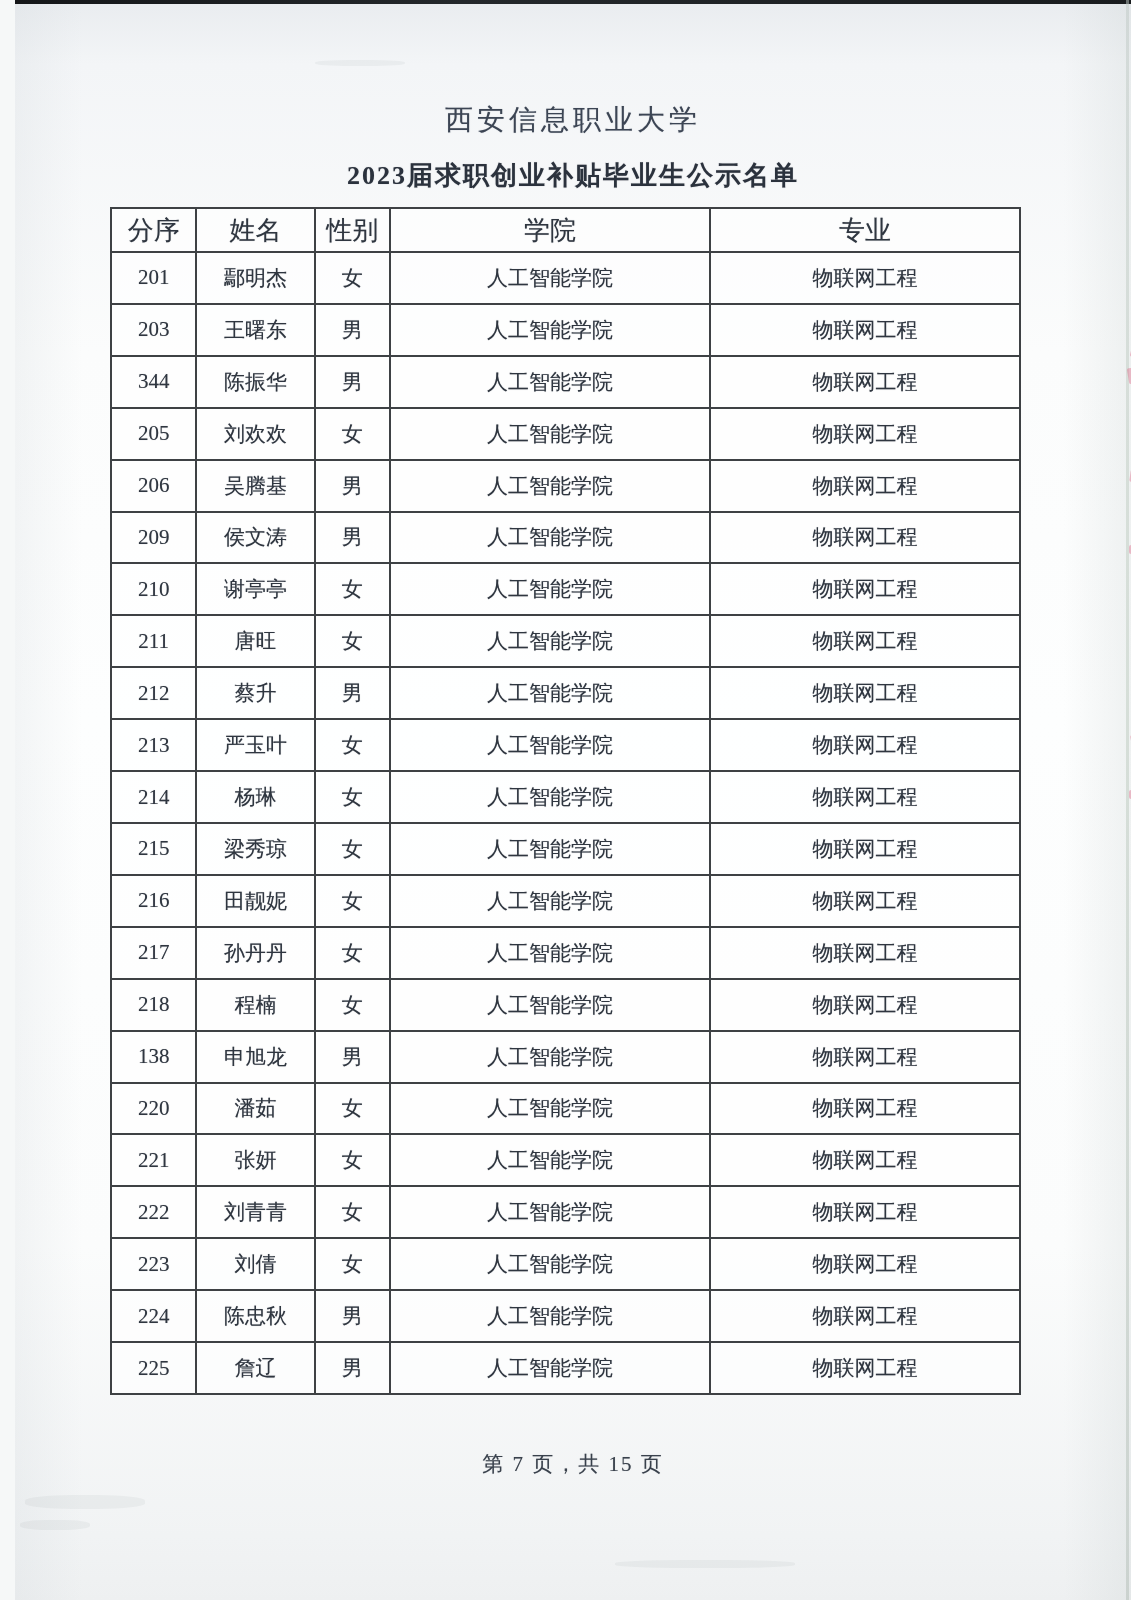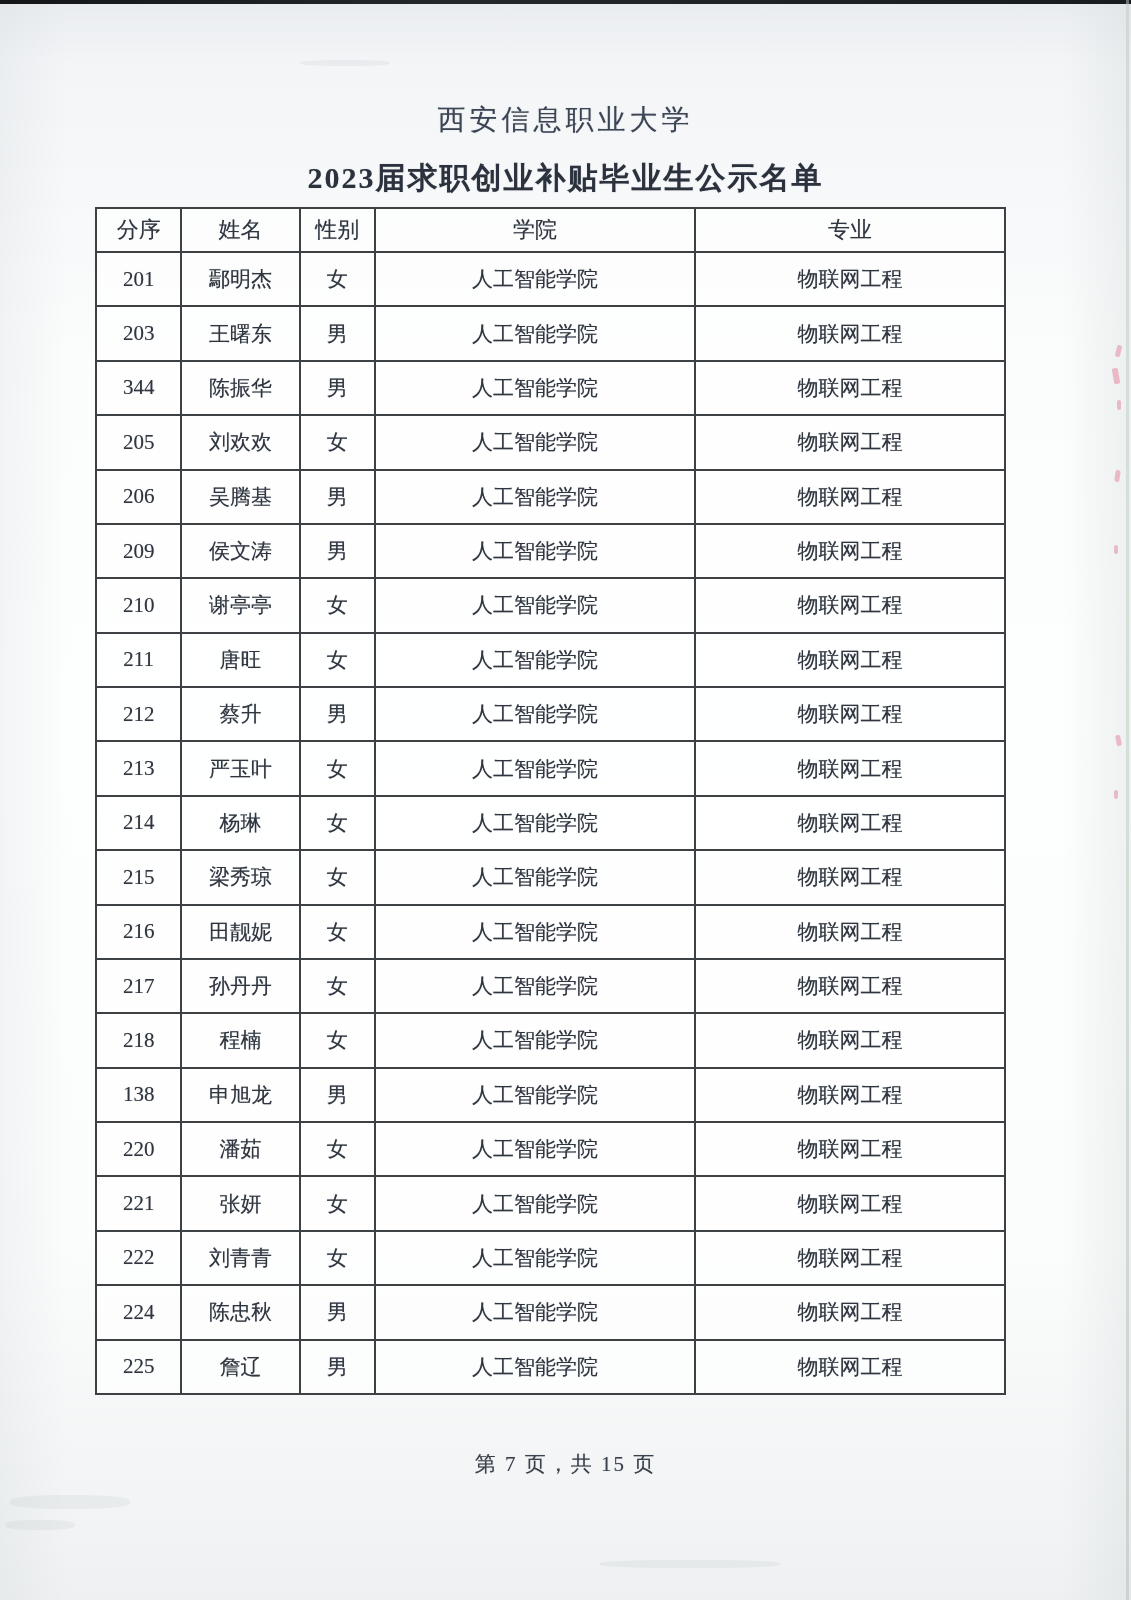--- a/index.html
+++ b/index.html
@@ -6,54 +6,55 @@
   body{
     width:1131px;height:1600px;position:relative;overflow:hidden;
     font-family:"Liberation Serif","DejaVu Serif",serif;
     background:#f6f8f8;
   }
   .page{
     position:absolute;inset:0;
     background:
       linear-gradient(90deg, rgba(210,216,220,.25) 0%, rgba(255,255,255,0) 6%, rgba(255,255,255,0) 94%, rgba(205,212,212,.30) 100%),
       linear-gradient(180deg, #e9ecef 0%, #f3f5f7 4%, #fbfcfc 22%, #fdfefe 45%, #fbfcfc 78%, #f1f3f4 96%, #eef0f1 100%);
+    margin-left: 15px;
   }
   .scan-top-edge{
     position:absolute;top:0;left:0;width:100%;height:4px;
     background:linear-gradient(90deg,#141618 0%,#24282b 40%,#191c1e 100%);
   }
   .scan-right-edge{
     position:absolute;top:0;right:2px;width:3px;height:100%;
     background:linear-gradient(180deg,rgba(190,200,196,.5),rgba(208,218,210,.8) 40%,rgba(186,196,190,.6));
   }
   .smudge{position:absolute;background:rgba(60,70,80,.05);border-radius:40%;}
   .pink-mark{position:absolute;background:rgba(225,115,145,.45);border-radius:2px;}
   .page-title{
     position:absolute;top:101px;left:0;width:100%;
     text-align:center;font-size:28px;letter-spacing:4px;
     color:#3c4554;text-shadow:0 0 1px rgba(60,70,85,.35);
   }
   .page-subtitle{
     position:absolute;top:158px;left:0;width:100%;
-    text-align:center;font-size:30px;font-weight:bold;letter-spacing:2px;
+    text-align:center;font-size:26px;font-weight:bold;letter-spacing:2px;
     color:#2b323d;text-shadow:0 0 1px rgba(45,52,62,.35);
   }
   .table-wrap{position:absolute;left:95px;top:207px;width:911px;height:1188px;}
   table.roster{
     width:100%;height:100%;border-collapse:collapse;table-layout:fixed;
     background:rgba(255,255,255,.65);
   }
   table.roster th, table.roster td{
     border:2px solid #3e4144;
     text-align:center;vertical-align:middle;
     font-size:21px;font-weight:normal;
     color:#2f3640;text-shadow:0 0 .8px rgba(48,55,66,.45);
     padding:0;overflow:hidden;white-space:nowrap;
   }
-  table.roster th{font-size:22px;}
+  table.roster th{font-size:26px;}
   tr.header-row{height:44px;}
   .col-idx{width:9.4%;}
   .col-name{width:13.0%;}
   .col-gender{width:8.3%;}
   .col-college{width:35.2%;}
   .col-major{width:34.1%;}
   .page-footer{
     position:absolute;top:1450px;left:0;width:100%;
     text-align:center;font-size:21px;letter-spacing:2px;
     color:#39414c;text-shadow:0 0 .8px rgba(50,58,70,.4);
@@ -229,20 +230,27 @@
             <td>物联网工程</td>
           </tr>
           <tr>
             <td>222</td>
             <td>刘青青</td>
             <td>女</td>
             <td>人工智能学院</td>
             <td>物联网工程</td>
           </tr>
           <tr>
+            <td>223</td>
+            <td>刘倩</td>
+            <td>女</td>
+            <td>人工智能学院</td>
+            <td>物联网工程</td>
+          </tr>
+          <tr>
             <td>224</td>
             <td>陈忠秋</td>
             <td>男</td>
             <td>人工智能学院</td>
             <td>物联网工程</td>
           </tr>
           <tr>
             <td>225</td>
             <td>詹辽</td>
             <td>男</td>

